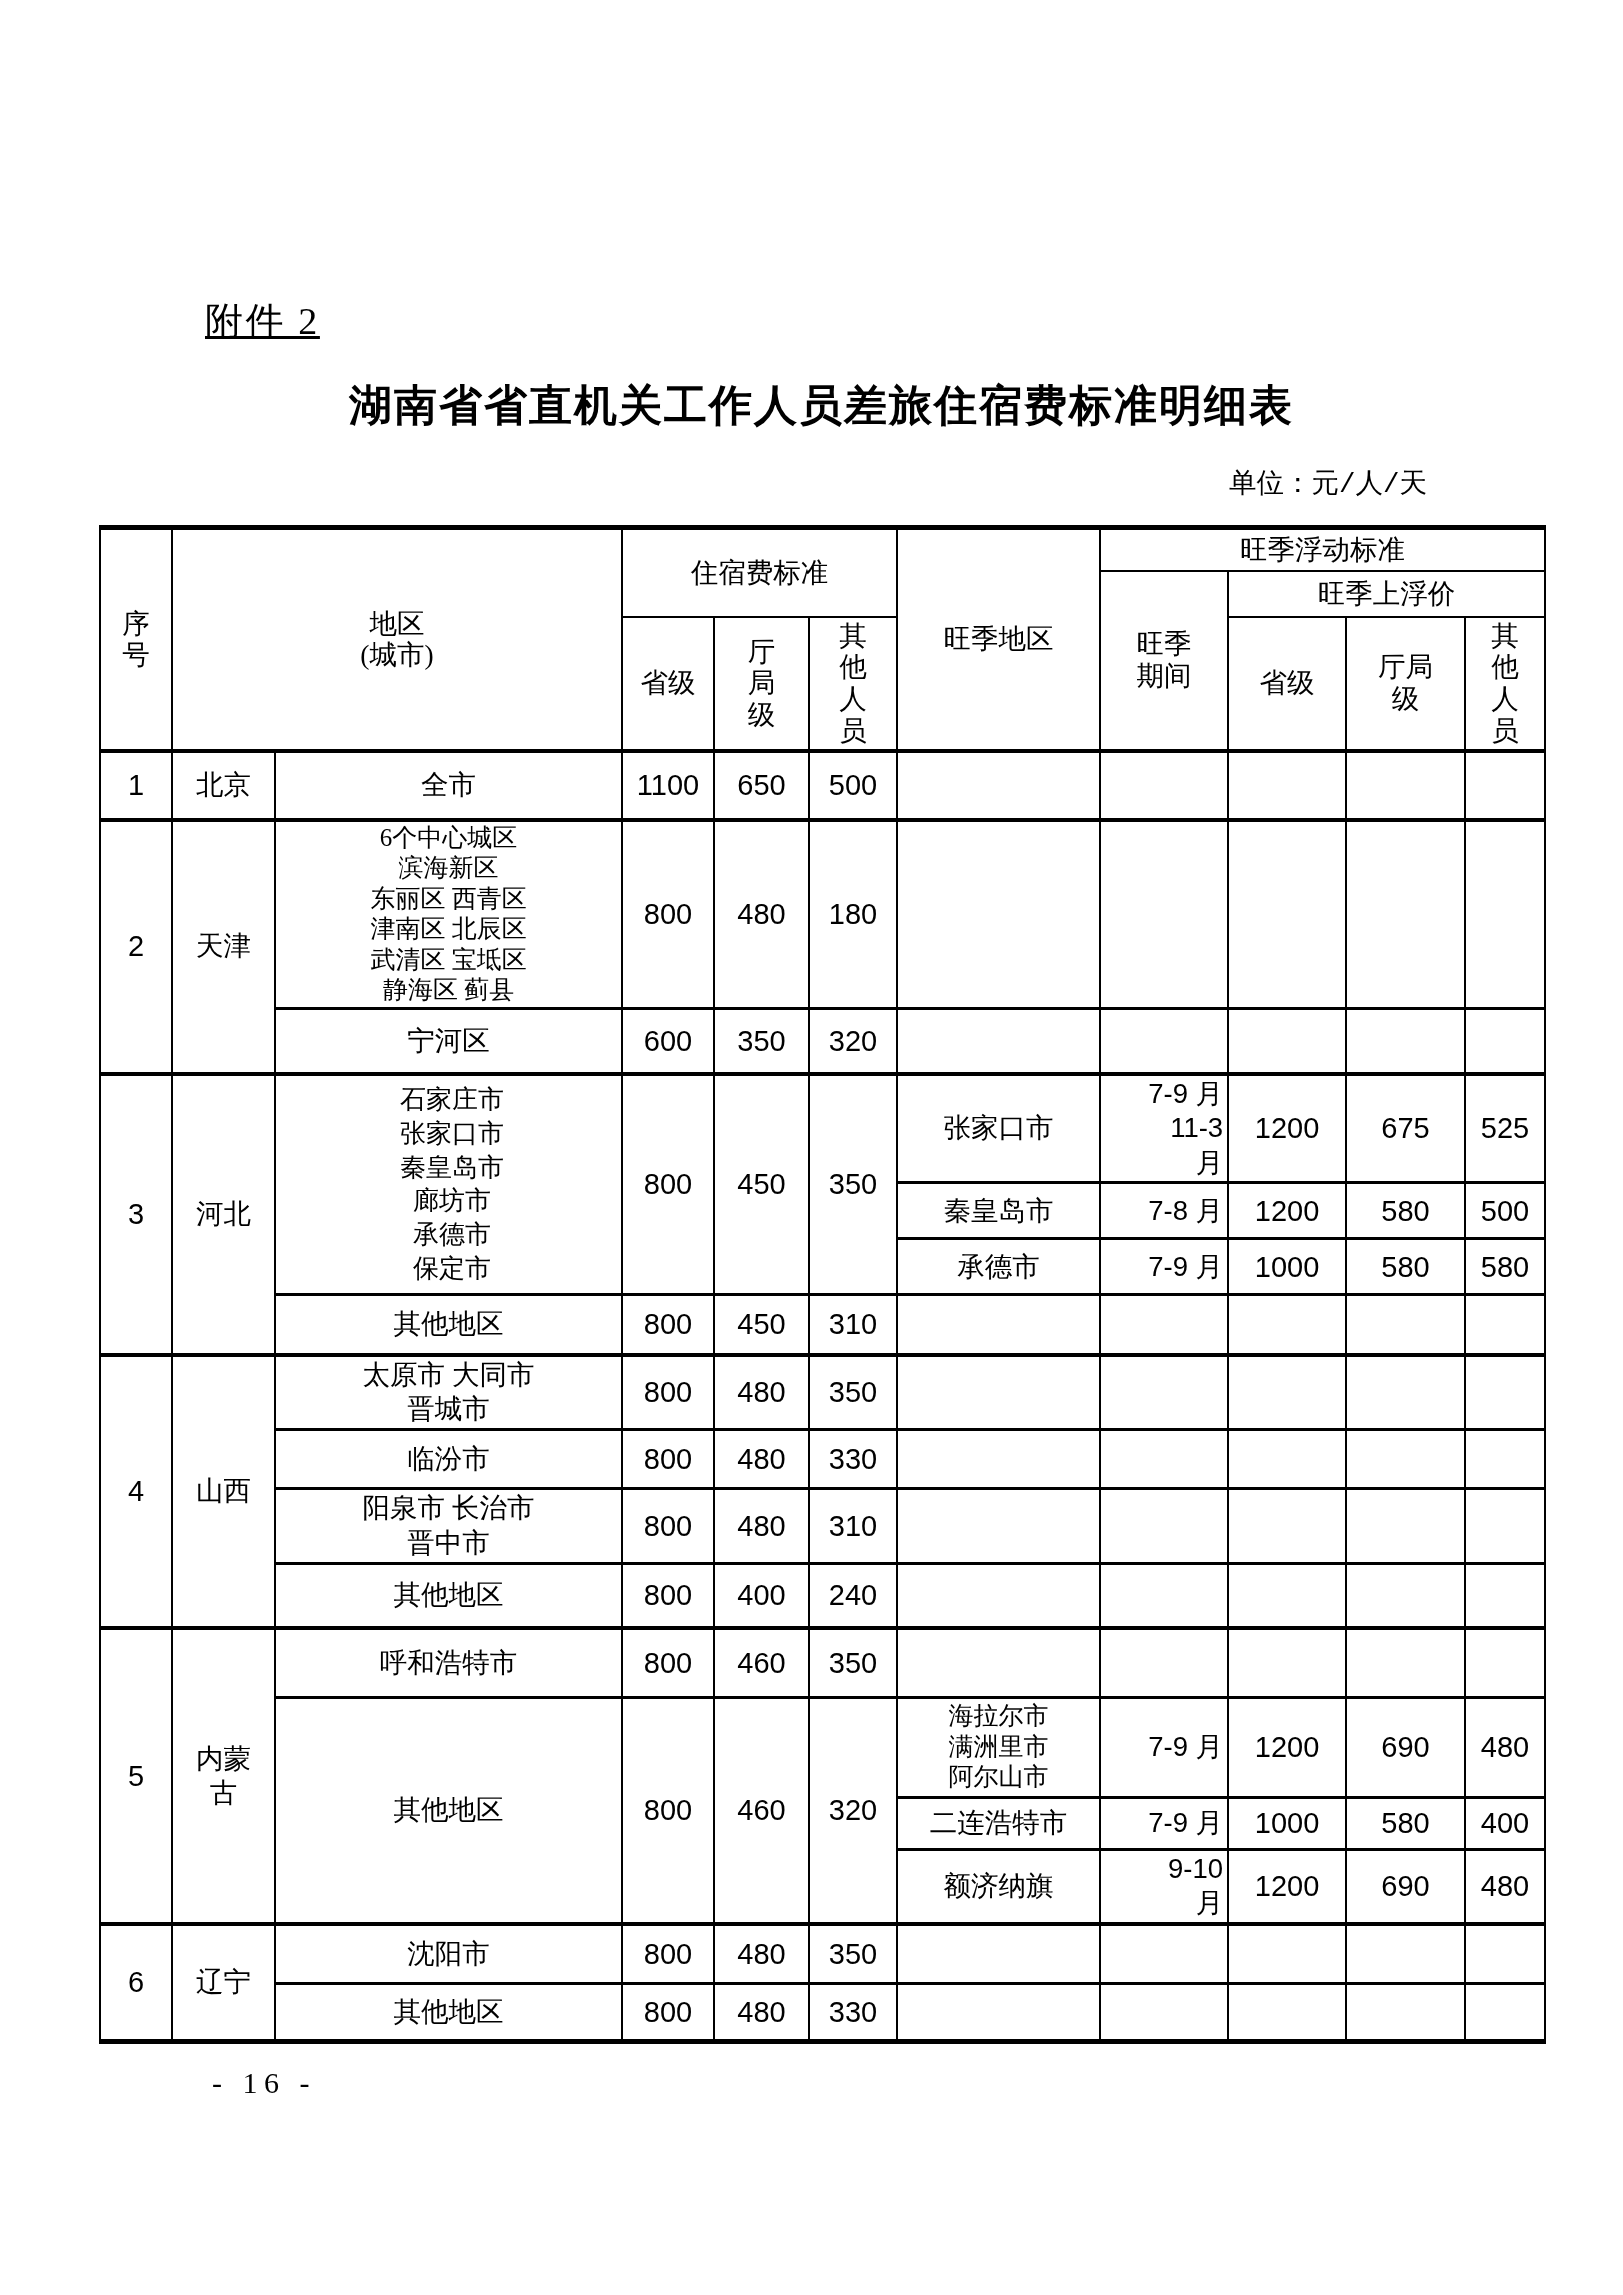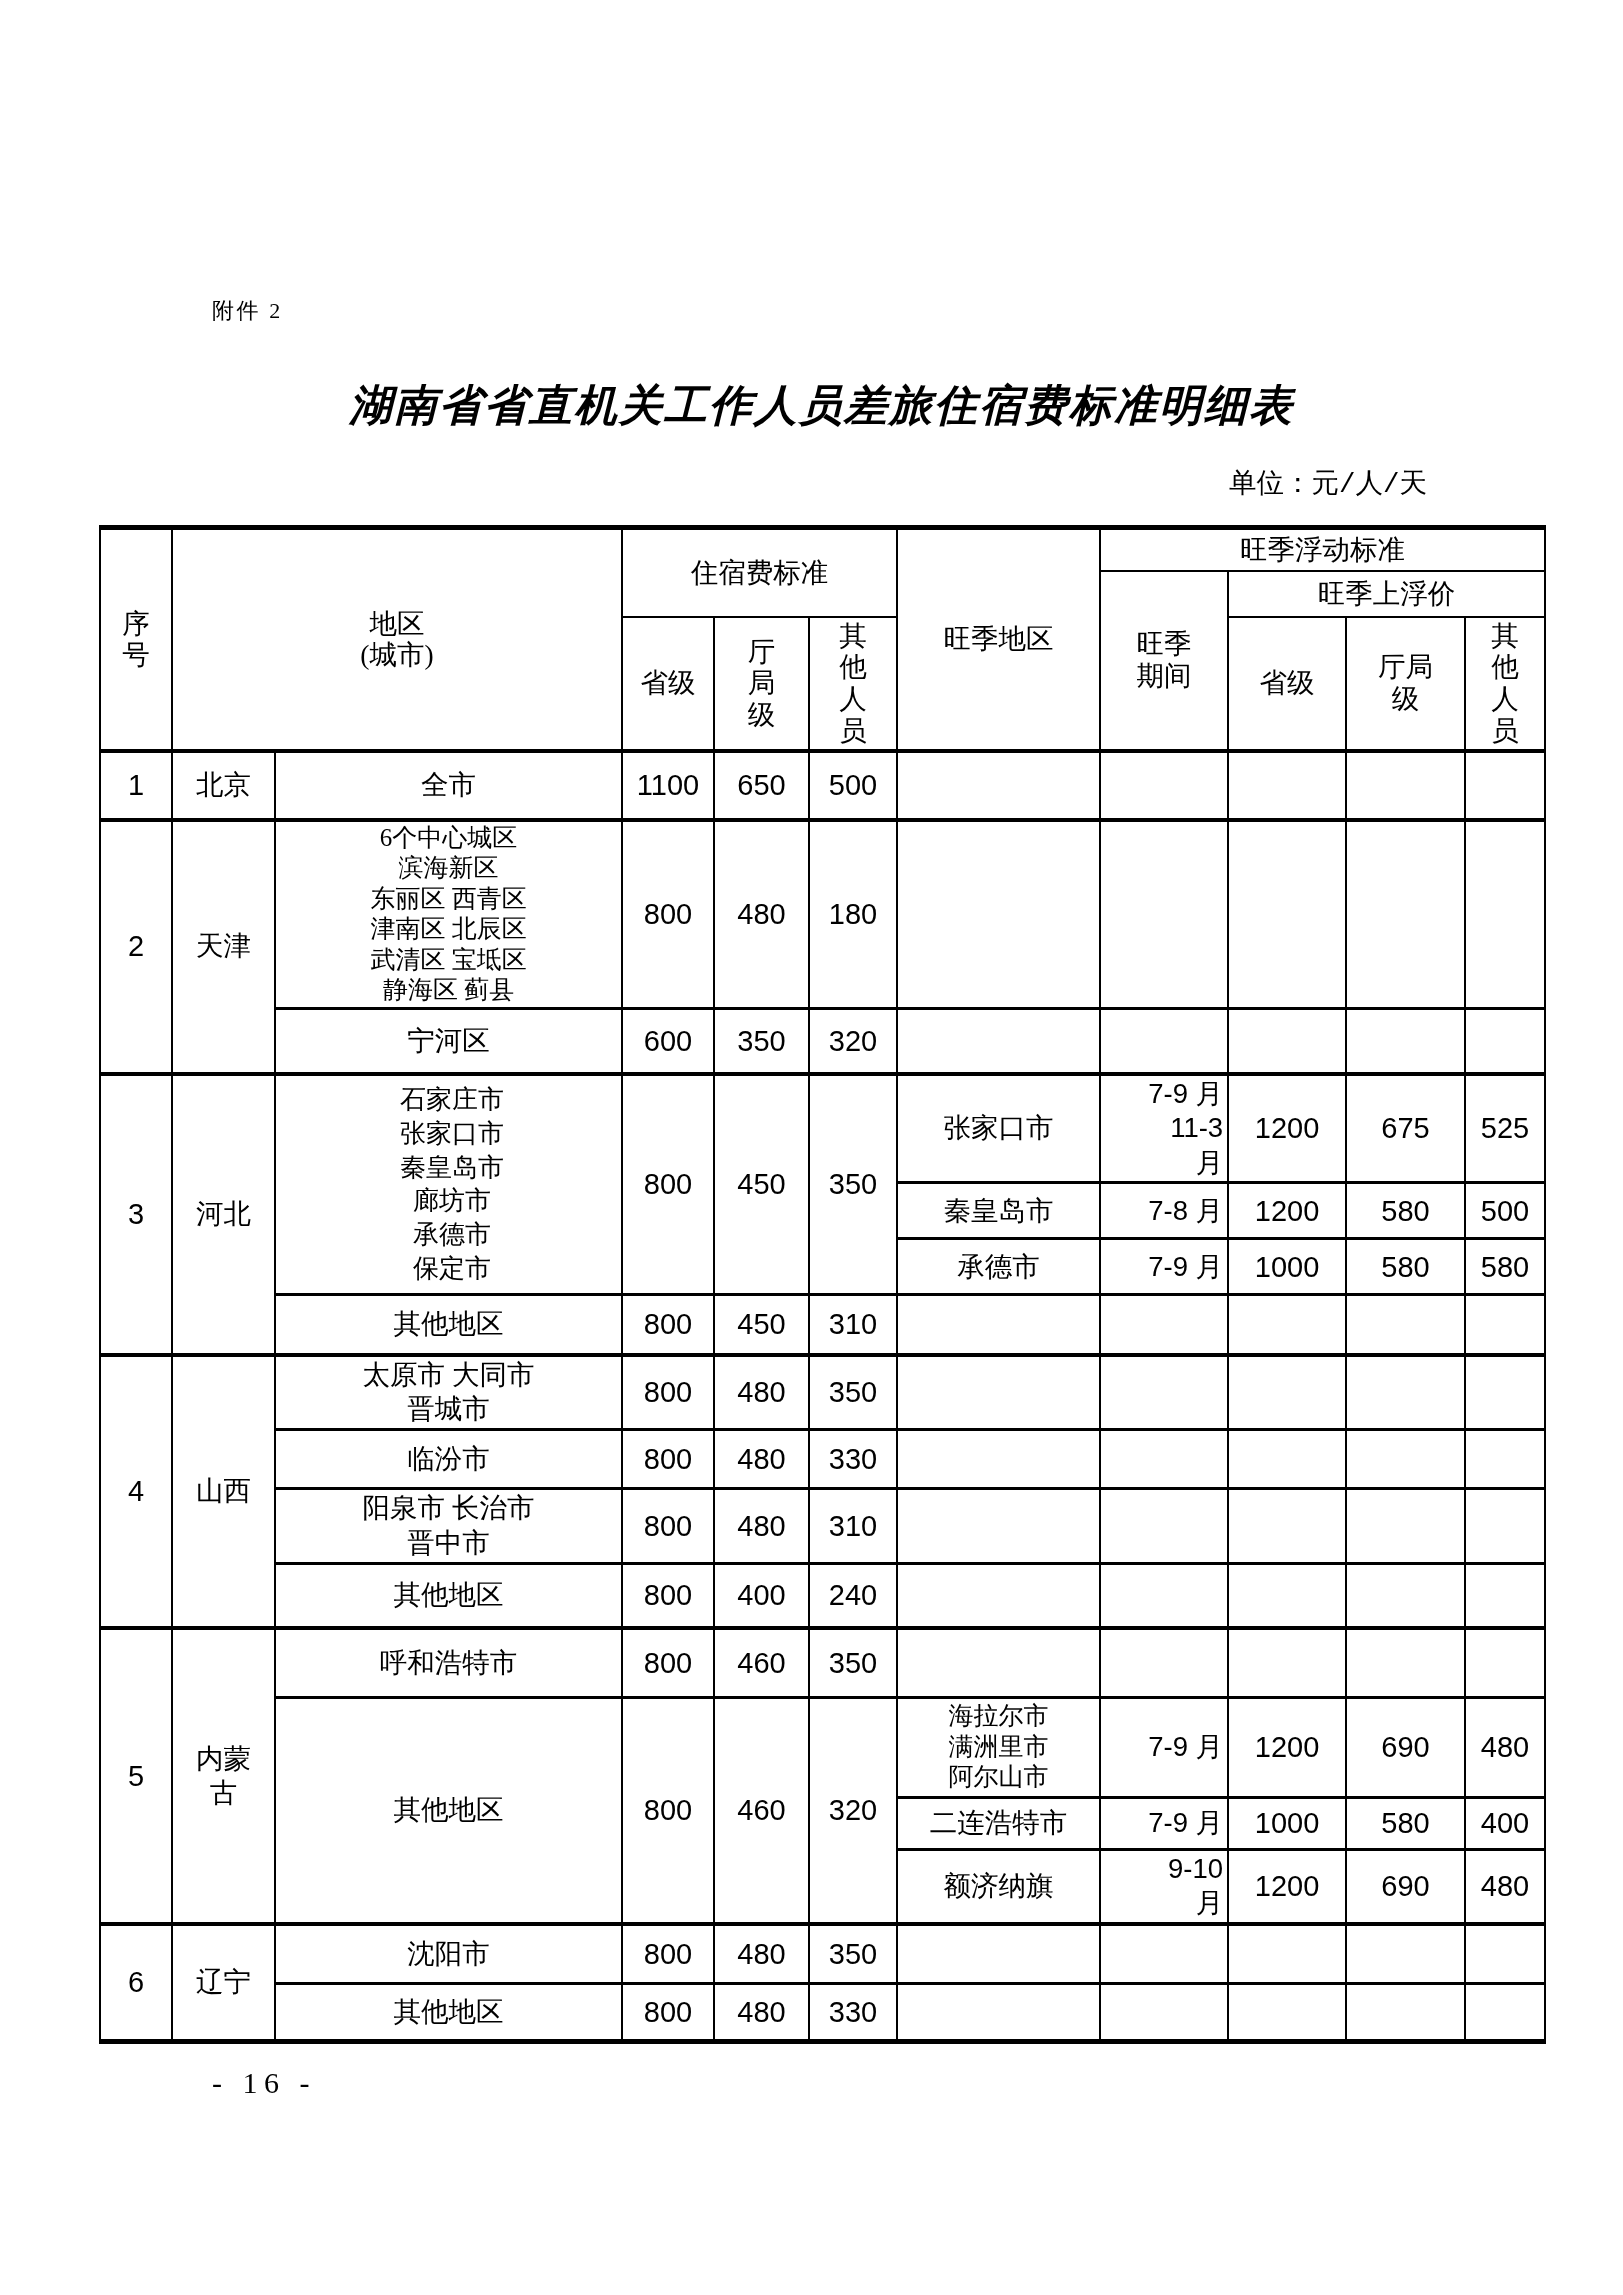--- a/index.html
+++ b/index.html
@@ -2,26 +2,26 @@
 <html style="font-size:10.5px"><head>
 <meta charset="utf-8">
 <style>
   html,body{margin:0;padding:0;}
   body{
     width:1623px;height:2295px;position:relative;
     background:#ffffff;color:#000000;
     font-family:"Liberation Serif","DejaVu Serif",serif;
   }
   .attachment{
-    position:absolute;left:212px;top:296px;
-    font-size:22px;letter-spacing:2.6px;
+    position:absolute;left:205px;top:296px;
+    font-size:38px;letter-spacing:2.6px;text-decoration:underline;
   }
   .doc-title{
     position:absolute;left:99px;top:377px;width:1445px;
-    text-align:center;font-size:43px;font-weight:bold;letter-spacing:2px;font-style:italic;
+    text-align:center;font-size:43px;font-weight:bold;letter-spacing:2px;
   }
   .unit-note{
     position:absolute;right:196px;top:465px;
     font-size:27.5px;
     font-family:Liberation Mono, monospace;
   }
   .page-number{
     position:absolute;left:212px;top:2066px;
     font-size:30px;letter-spacing:6.5px;
   }

